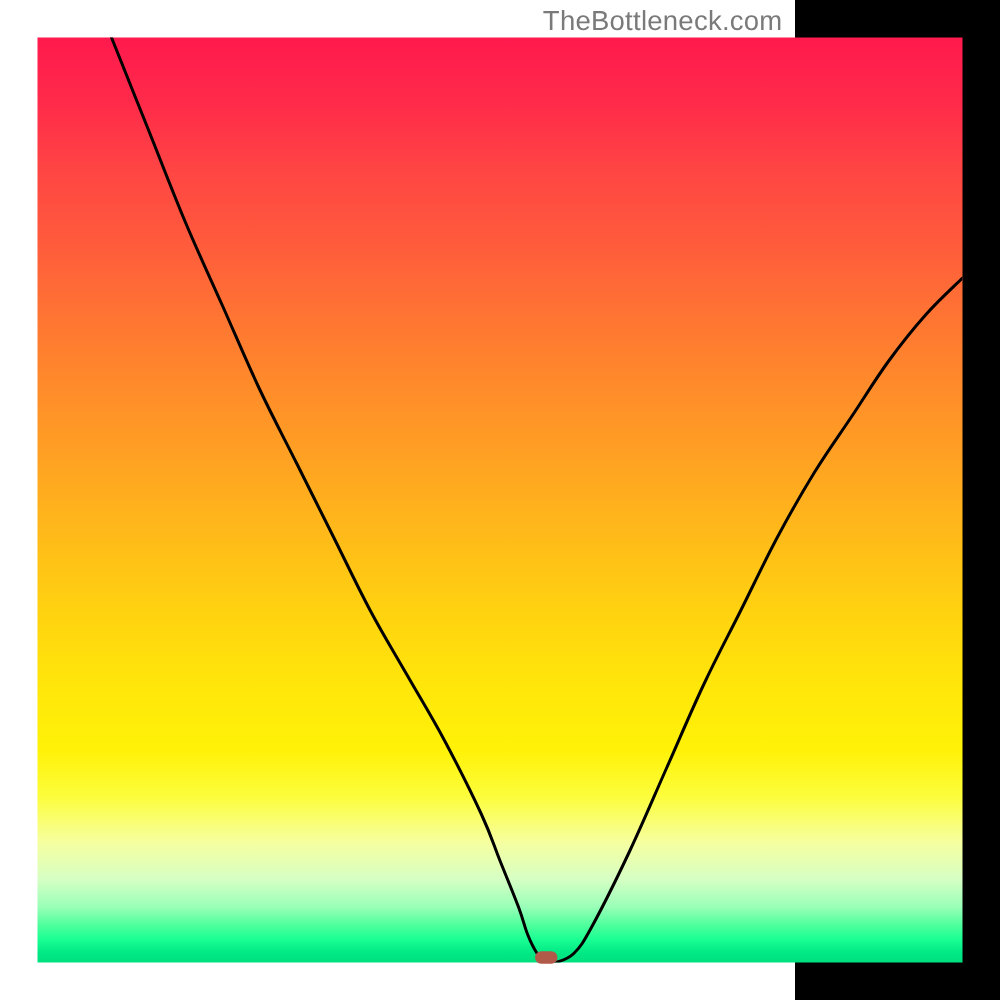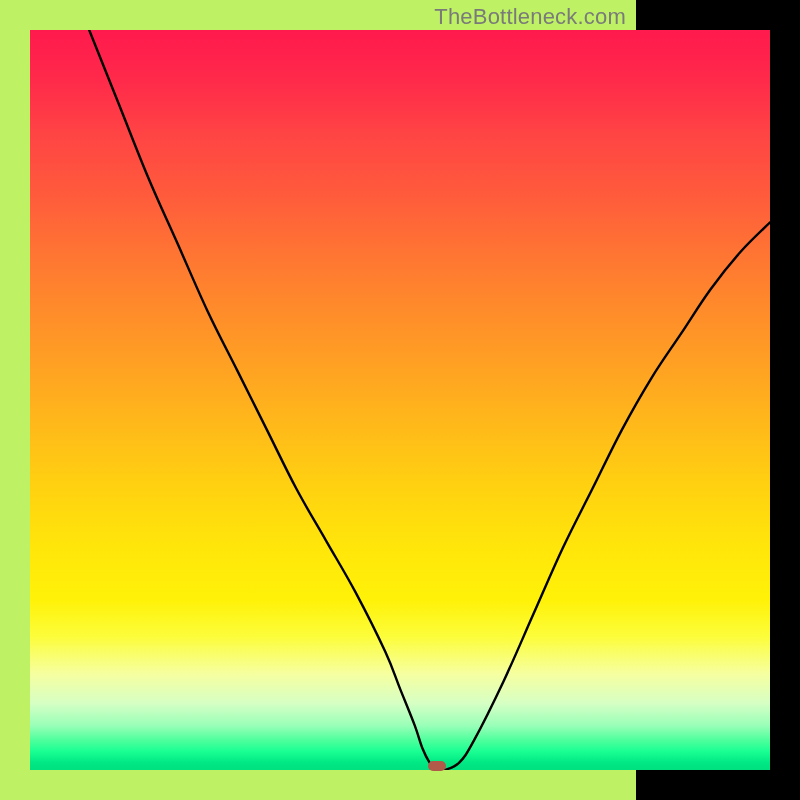--- a/index.html
+++ b/index.html
@@ -10,21 +10,21 @@
     background: #000;
     overflow: hidden;
     font-family: Arial, Helvetica, sans-serif;
   }
   .frame {
     position: absolute;
     top: 0;
     left: 0;
     width: 636px;
     height: 800px;
-    background: #bef264;
+    background: #ffffff;
   }
   .plot-area {
     position: absolute;
     top: 30px;
     left: 30px;
     width: 740px;
     height: 740px;
     background: linear-gradient(
       to bottom,
       #ff1a4d 0%,

